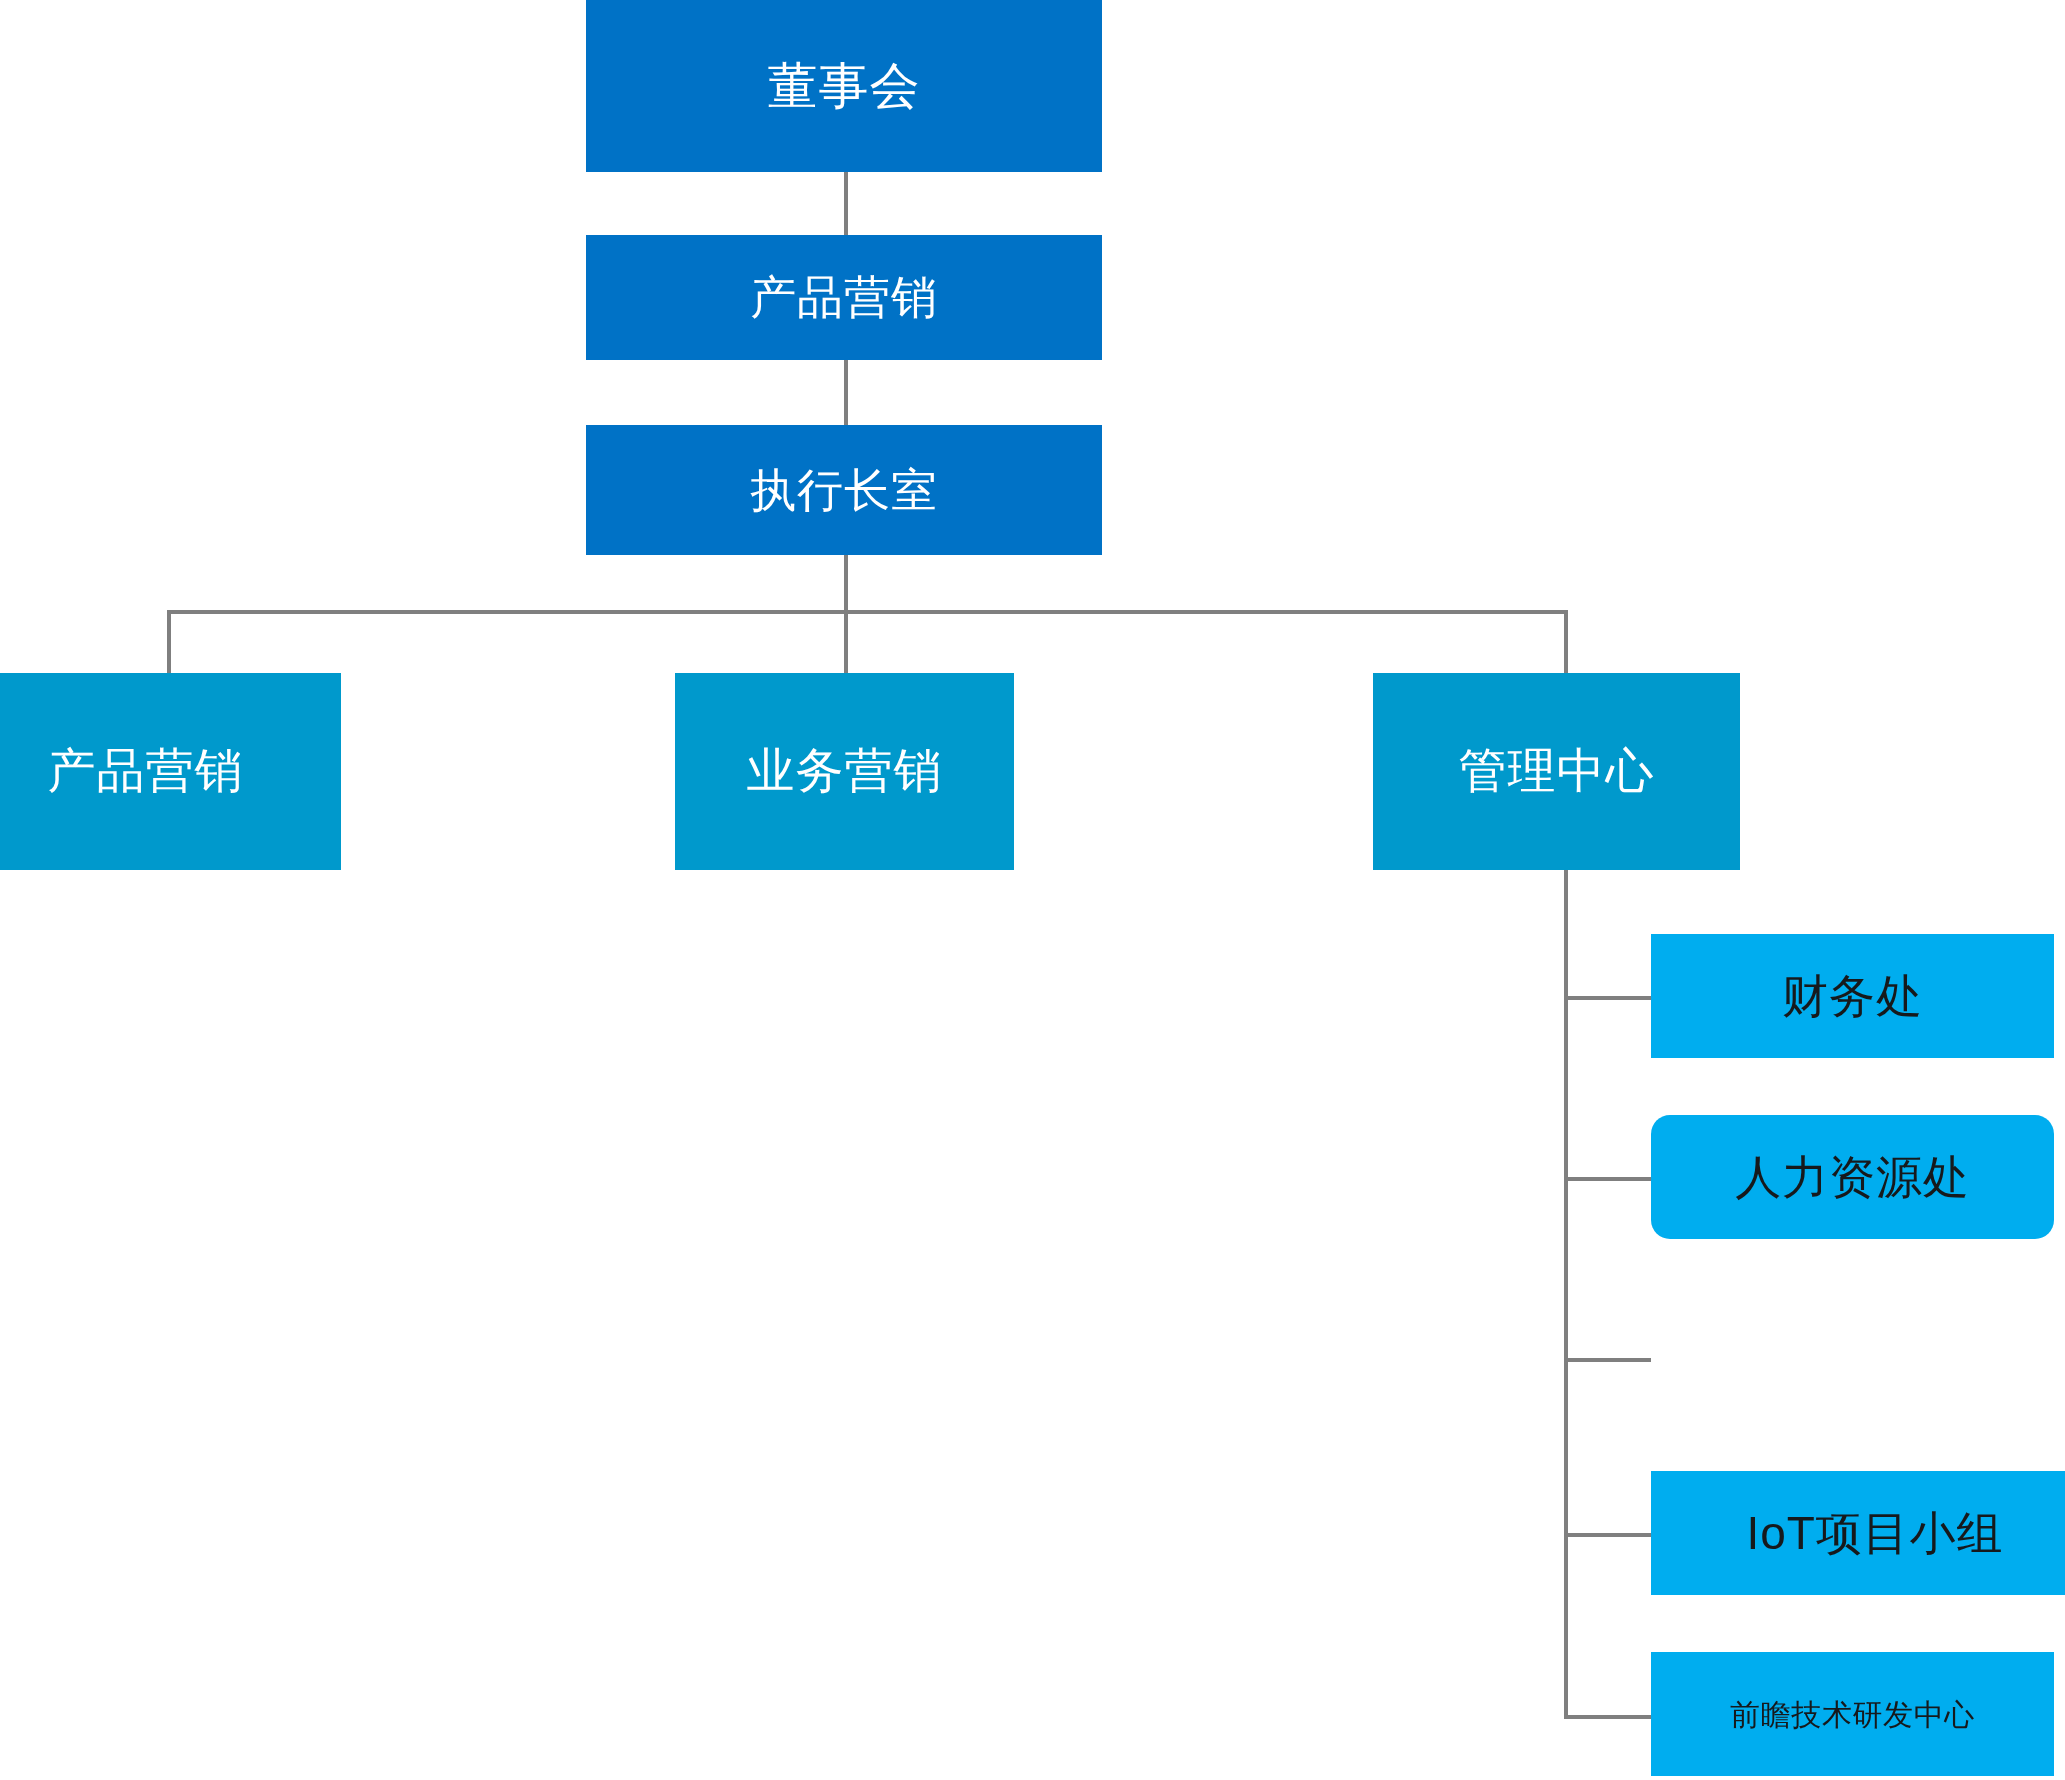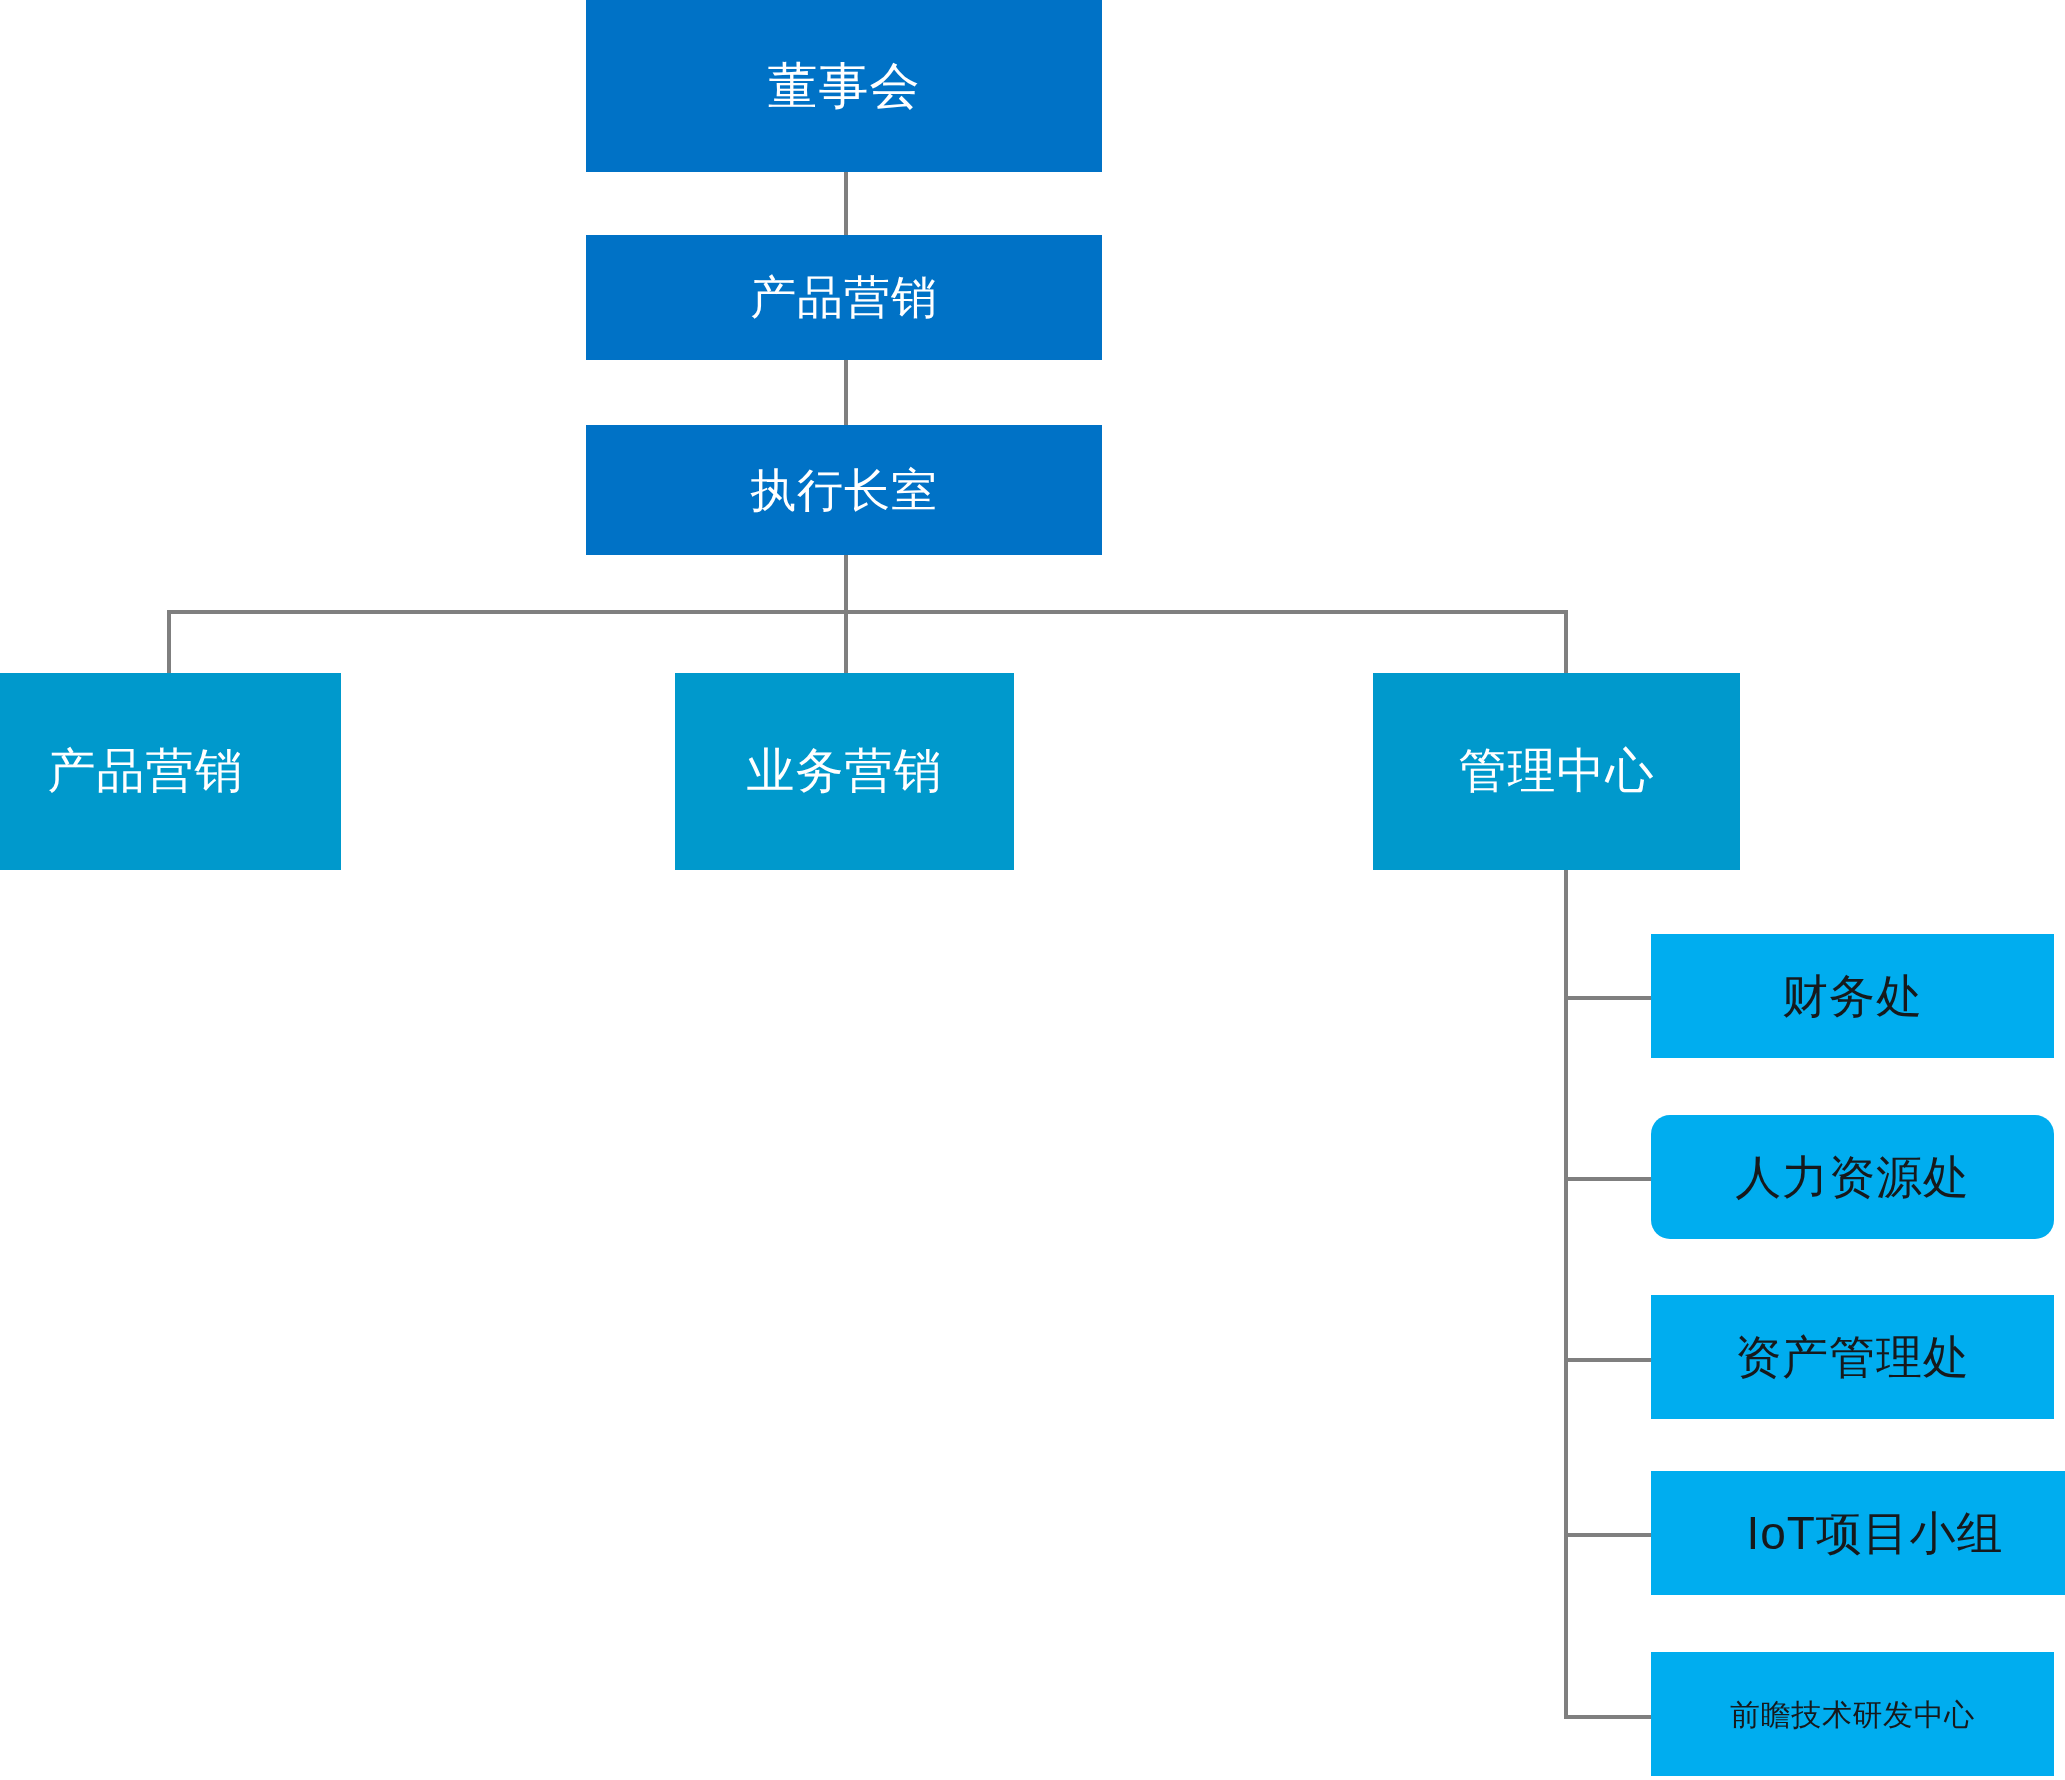--- a/index.html
+++ b/index.html
@@ -97,23 +97,20 @@
   </div>
 
   <div class="node tone-light" style="left:1651px; top:934px; width:403px; height:124px; font-size:46px;">
     <span class="node-label">财务处</span>
   </div>
 
   <div class="node tone-light" style="left:1651px; top:1115px; width:403px; height:124px; font-size:46px;border-radius:19px;">
     <span class="node-label">人力资源处</span>
   </div>
 
-  <div class="node tone-light" style="left:1651px; top:1295px; width:403px; height:124px; font-size:46px;">
-    <span class="node-label">资产管理处</span>
-  </div>
 
   <div class="node tone-light" style="left:1651px; top:1471px; width:448px; height:124px; font-size:46px;">
     <span class="node-label">IoT项目小组</span>
   </div>
 
   <div class="node tone-light" style="left:1651px; top:1652px; width:403px; height:124px; font-size:30px;">
     <span class="node-label">前瞻技术研发中心</span>
   </div>
 
 </div>

